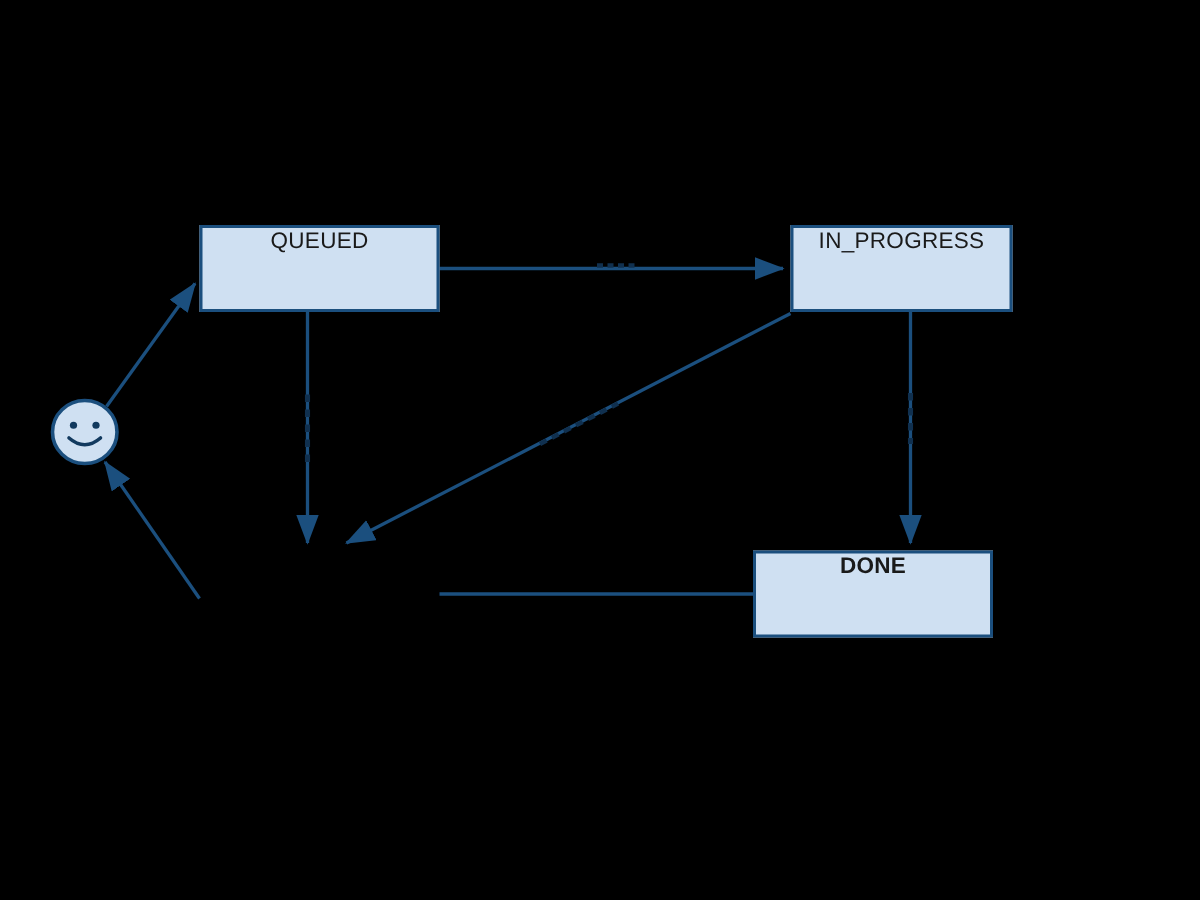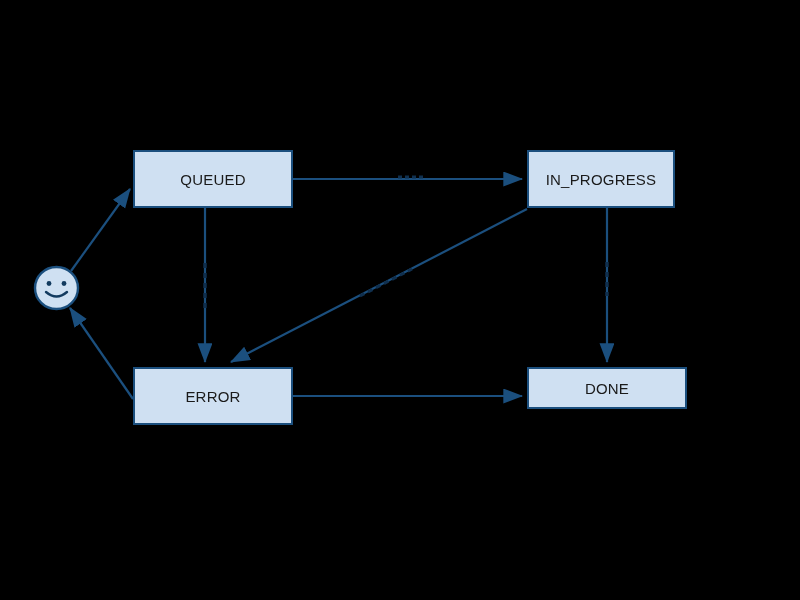--- a/index.html
+++ b/index.html
@@ -5,21 +5,21 @@
   html,body{margin:0;padding:0;background:#000;}
   body{width:800px;height:600px;overflow:hidden;
        font-family:"Liberation Sans","DejaVu Sans",sans-serif;}
   #canvas{position:relative;width:800px;height:600px;background:#000;}
   #edges{position:absolute;left:0;top:0;width:800px;height:600px;}
   .node{
     position:absolute;
     box-sizing:border-box;
     background:#cfe0f2;
     border:2px solid #1b4f7e;
-    display:flex;align-items:center;justify-content:center;
+    display:flex;justify-content:center;
     color:#1a1a1a;
     font-size:15px;
     letter-spacing:.2px;
     white-space:nowrap;
   }
   .node-label{pointer-events:none;}
   #start-node{
     position:absolute;
     left:33px;top:265px;width:47px;height:46px;
   }
@@ -80,21 +80,18 @@
   </div>
 
   <div class="node" style="left:133px;top:150px;width:160px;height:58px;">
     <span class="node-label">QUEUED</span>
   </div>
 
   <div class="node" style="left:527px;top:150px;width:148px;height:58px;">
     <span class="node-label">IN_PROGRESS</span>
   </div>
 
-  <div class="node" style="left:133px;top:367px;width:160px;height:58px;">
-    <span class="node-label">ERROR</span>
-  </div>
 
-  <div class="node" style="left:527px;top:367px;width:160px;height:42px;">
+  <div class="node" style="left:502px;top:367px;width:160px;height:58px;font-weight:bold;">
     <span class="node-label">DONE</span>
   </div>
 
 </div>
 
 </body></html>

